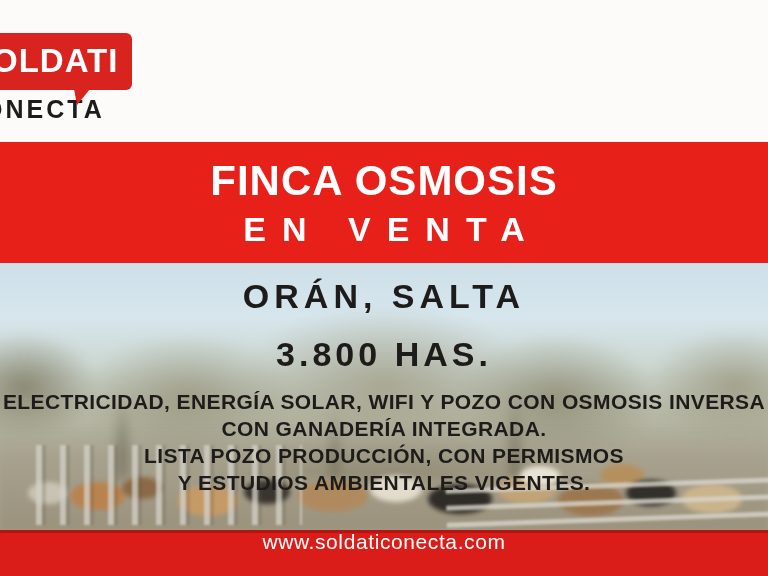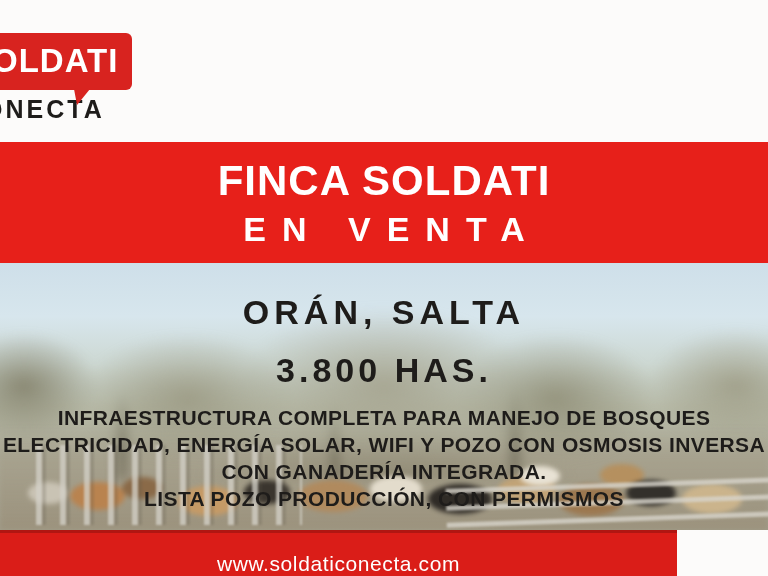--- a/index.html
+++ b/index.html
@@ -64,52 +64,52 @@
   .fence-right{
     position:absolute;right:-8px;bottom:8px;width:330px;height:48px;opacity:.85;filter:blur(1px);
     transform:rotate(-2deg);
     background:repeating-linear-gradient(0deg,
       rgba(215,212,203,.95) 0 5px, transparent 5px 17px);
   }
 
   
   .photo-text{
     position:absolute;inset:0;z-index:5;color:var(--text-black);
-    display:flex;flex-direction:column;align-items:center;text-align:center;padding-top:32px;
+    display:flex;flex-direction:column;align-items:center;text-align:center;padding-top:16px;
   }
   .location{font-size:34px;font-weight:bold;letter-spacing:5px;line-height:1;}
   .area{font-size:34px;font-weight:bold;letter-spacing:4px;line-height:1;margin-top:24px;}
   .features{margin-top:17px;font-size:21px;font-weight:bold;letter-spacing:.4px;line-height:27px;}
   .features .feature-line{white-space:nowrap;}
 
   
   .footer{
-    position:absolute;top:530px;left:0;width:677px;height:46px;
-    background:var(--footer-red);display:flex;align-items:flex-end;justify-content:center;
+    position:absolute;top:530px;left:0;width:768px;height:46px;
+    background:var(--footer-red);display:flex;align-items:flex-start;justify-content:center;
     box-shadow:inset 0 3px 0 rgba(125,15,10,.45);
   }
   .website{color:#fff;font-size:21px;letter-spacing:.6px;}
 </style>
 </head>
 <body>
 
 <div class="canvas">
 
   <div class="top-band">
     <div class="logo">
       <div class="logo-box">
         <span>SOLDATI</span>
       </div>
       <div class="logo-tail"></div>
       <div class="logo-sub">CONECTA</div>
     </div>
   </div>
 
   <div class="banner">
-    <div class="banner-title">FINCA SOLDATI</div>
+    <div class="banner-title">FINCA OSMOSIS</div>
     <div class="banner-sub">EN VENTA</div>
   </div>
 
   <div class="photo">
     <div class="trees"></div>
 
     <div class="cattle">
       <div class="blob" style="left:28px;bottom:26px;width:40px;height:22px;background:#c9c3b4"></div>
       <div class="blob" style="left:70px;bottom:20px;width:55px;height:28px;background:#b9834f"></div>
       <div class="blob" style="left:122px;bottom:31px;width:40px;height:22px;background:#8a6a48"></div>
@@ -126,24 +126,24 @@
       <div class="blob" style="left:682px;bottom:16px;width:60px;height:30px;background:#cbb48c"></div>
     </div>
 
     <div class="fence-left"></div>
     <div class="fence-right"></div>
 
     <div class="photo-text">
       <div class="location">ORÁN, SALTA</div>
       <div class="area">3.800 HAS.</div>
       <div class="features">
-        <div class="feature-line">INFRAESTRUCTURA COMPLETA PARA MANEJO DE BOSQUES</div>
         <div class="feature-line">ELECTRICIDAD, ENERGÍA SOLAR, WIFI Y POZO CON OSMOSIS INVERSA</div>
         <div class="feature-line">CON GANADERÍA INTEGRADA.</div>
         <div class="feature-line">LISTA POZO PRODUCCIÓN, CON PERMISMOS</div>
+        <div class="feature-line">Y ESTUDIOS AMBIENTALES VIGENTES.</div>
       </div>
     </div>
   </div>
 
   <div class="footer">
     <div class="website">www.soldaticonecta.com</div>
   </div>
 
 </div>
 

